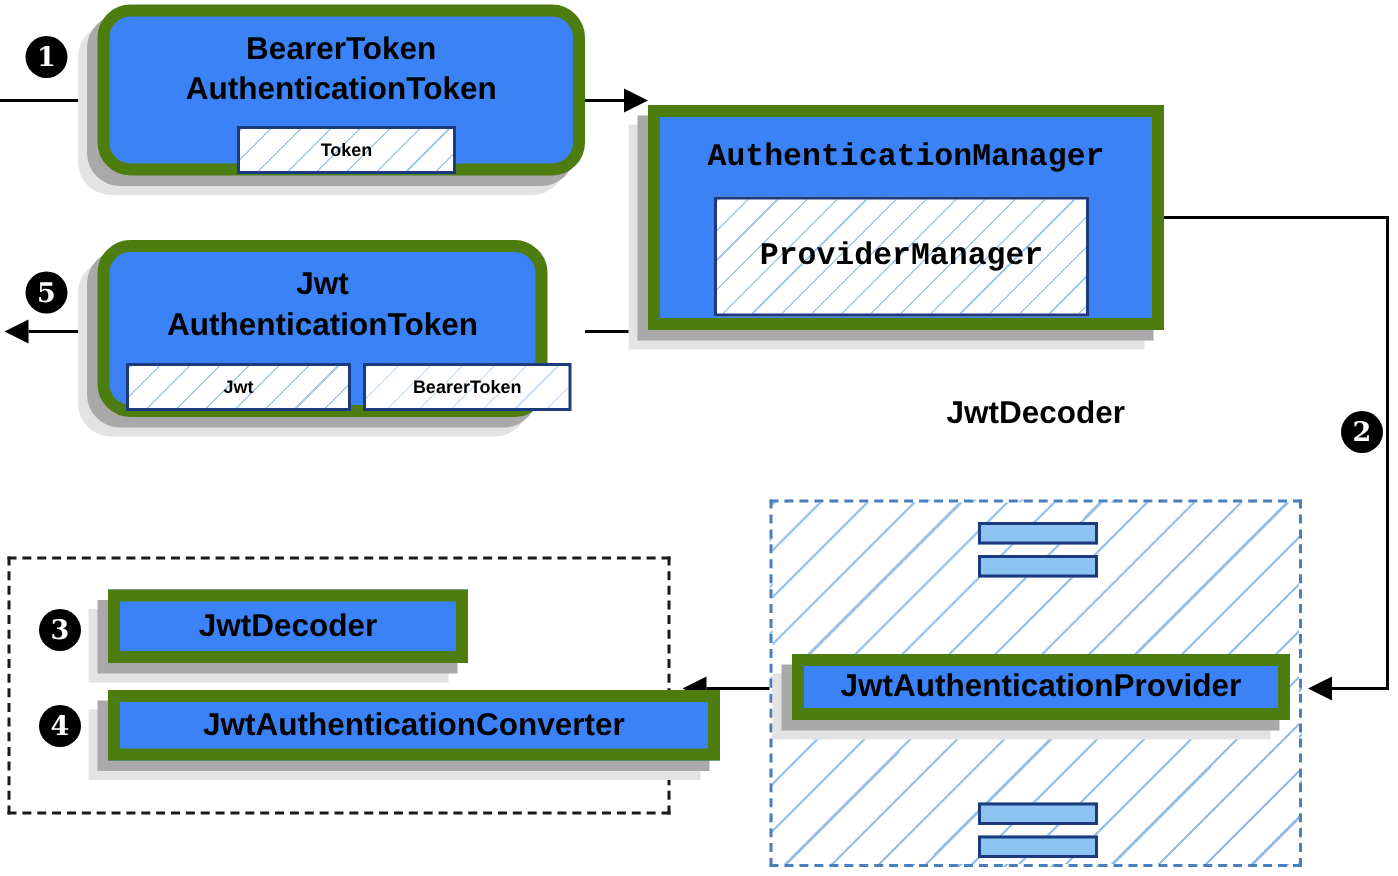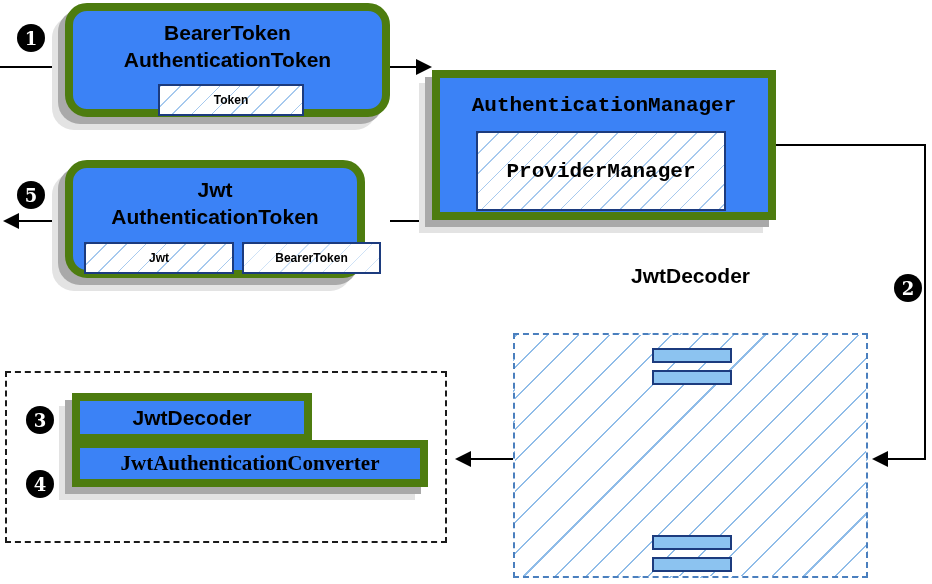--- a/index.html
+++ b/index.html
@@ -117,18 +117,19 @@
     <div>JwtDecoder</div>
   </div>
 
   <div class="providers-box" style="left:513px;top:333px;width:355px;height:245px;">
     <div class="bar" style="left:137px;top:13px;"></div>
     <div class="bar" style="left:137px;top:35px;"></div>
     <div class="bar" style="left:137px;top:200px;"></div>
     <div class="bar" style="left:137px;top:222px;"></div>
   </div>
 
+  <div class="node center-flex" style="left:528px;top:436px;width:332px;height:44px;font-size:21px;">JwtAuthenticationProvider</div>
 
   <div class="group-box" style="left:5px;top:371px;width:442px;height:172px;"></div>
   <div class="node center-flex" style="left:72px;top:393px;width:240px;height:49px;font-size:21px;">JwtDecoder</div>
-  <div class="node center-flex" style="left:72px;top:440px;width:356px;height:47px;font-size:21px;font-family:Liberation Serif, serif;">JwtAuthenticationConverter</div>
+  <div class="node center-flex" style="left:72px;top:460px;width:408px;height:47px;font-size:21px;">JwtAuthenticationConverter</div>
 
 </div>
 
 </body></html>

